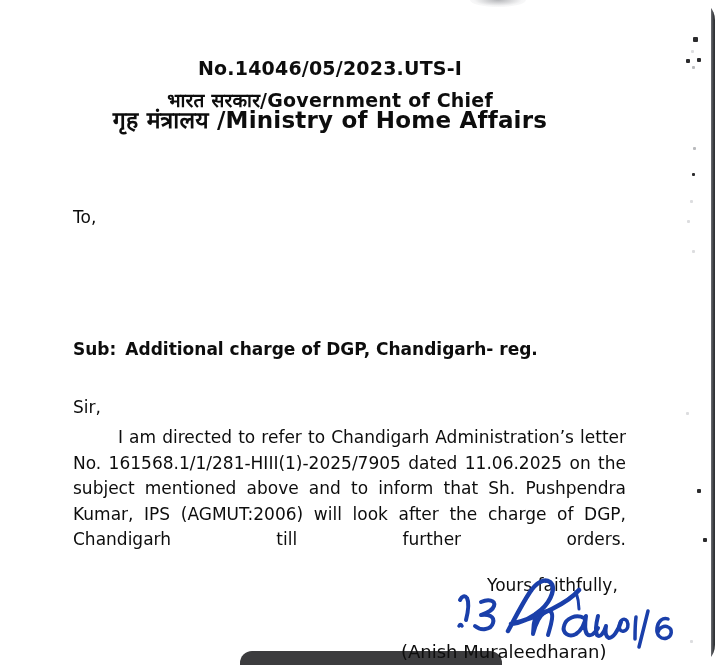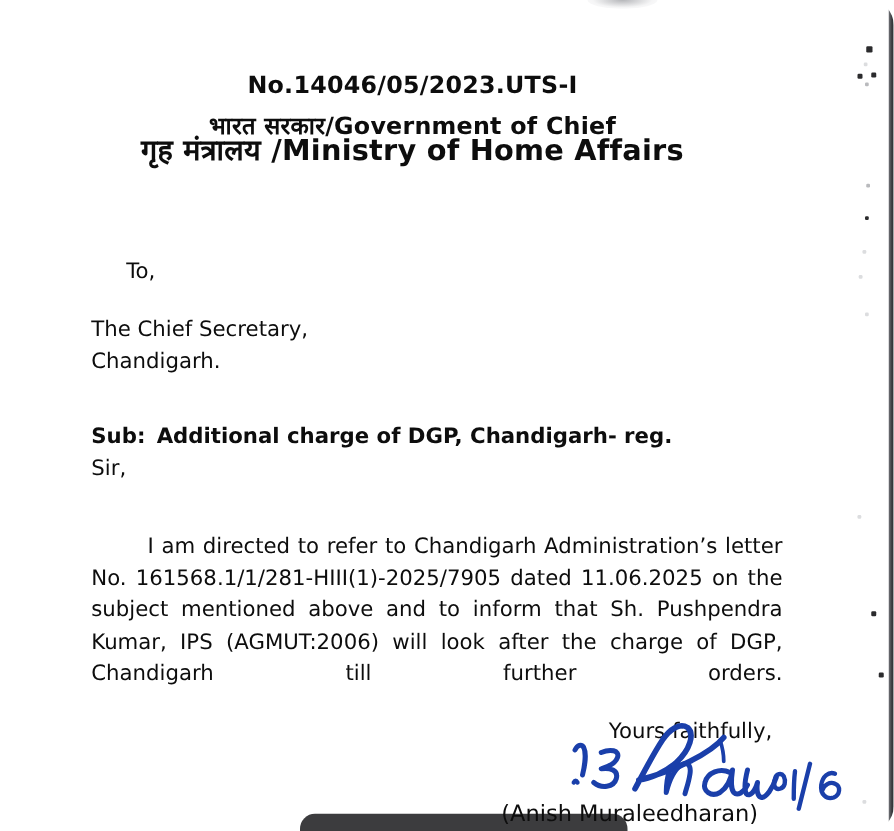--- a/index.html
+++ b/index.html
@@ -101,41 +101,40 @@
   .place-block sup {
     font-size: 10px;
     vertical-align: 5px;
   }
 
   .to-line {
     position: absolute;
     left: 73px;
     top: 207px;
     font-size: 17px;
-    margin-left: 28px;
   }
   .addressee {
     position: absolute;
     left: 73px;
     top: 252px;
     font-size: 17px;
     line-height: 25px;
   }
   .subject {
     position: absolute;
     left: 73px;
     top: 339px;
     font-size: 17px;
     font-weight: bold;
   }
   .subject .sub-gap { display: inline-block; width: 9px; }
   .salutation {
     position: absolute;
     left: 73px;
-    top: 365px;
+    top: 397px;
     font-size: 17px;
   }
   .body-para {
     position: absolute;
     left: 73px;
     top: 425px;
     width: 553px;
     font-size: 17px;
     line-height: 25.5px;
     text-align: justify;
@@ -207,24 +206,20 @@
 
   <div class="doc">
 
     <div class="hdr hdr-ref">No.14046/05/2023.UTS-I</div>
     <div class="hdr hdr-gov">भारत सरकार/Government of Chief</div>
     <div class="hdr hdr-min">गृह मंत्रालय /Ministry of Home Affairs</div>
 
 
     <div class="to-line">To,</div>
 
-    <div class="addressee">
-      <div>The Chief Secretary,</div>
-      <div>Chandigarh.</div>
-    </div>
 
     <div class="subject"><span>Sub:</span><span class="sub-gap"></span><span>Additional charge of DGP, Chandigarh- reg.</span></div>
 
     <div class="salutation">Sir,</div>
 
     <div class="body-para">I am directed to refer to Chandigarh Administration’s letter No. 161568.1/1/281-HIII(1)-2025/7905 dated 11.06.2025 on the subject mentioned above and to inform that Sh. Pushpendra Kumar, IPS (AGMUT:2006) will look after the charge of DGP, Chandigarh till further orders.</div>
 
     <div class="closing">Yours faithfully,</div>
 
     <div class="signer-name">(Anish Muraleedharan)</div>

